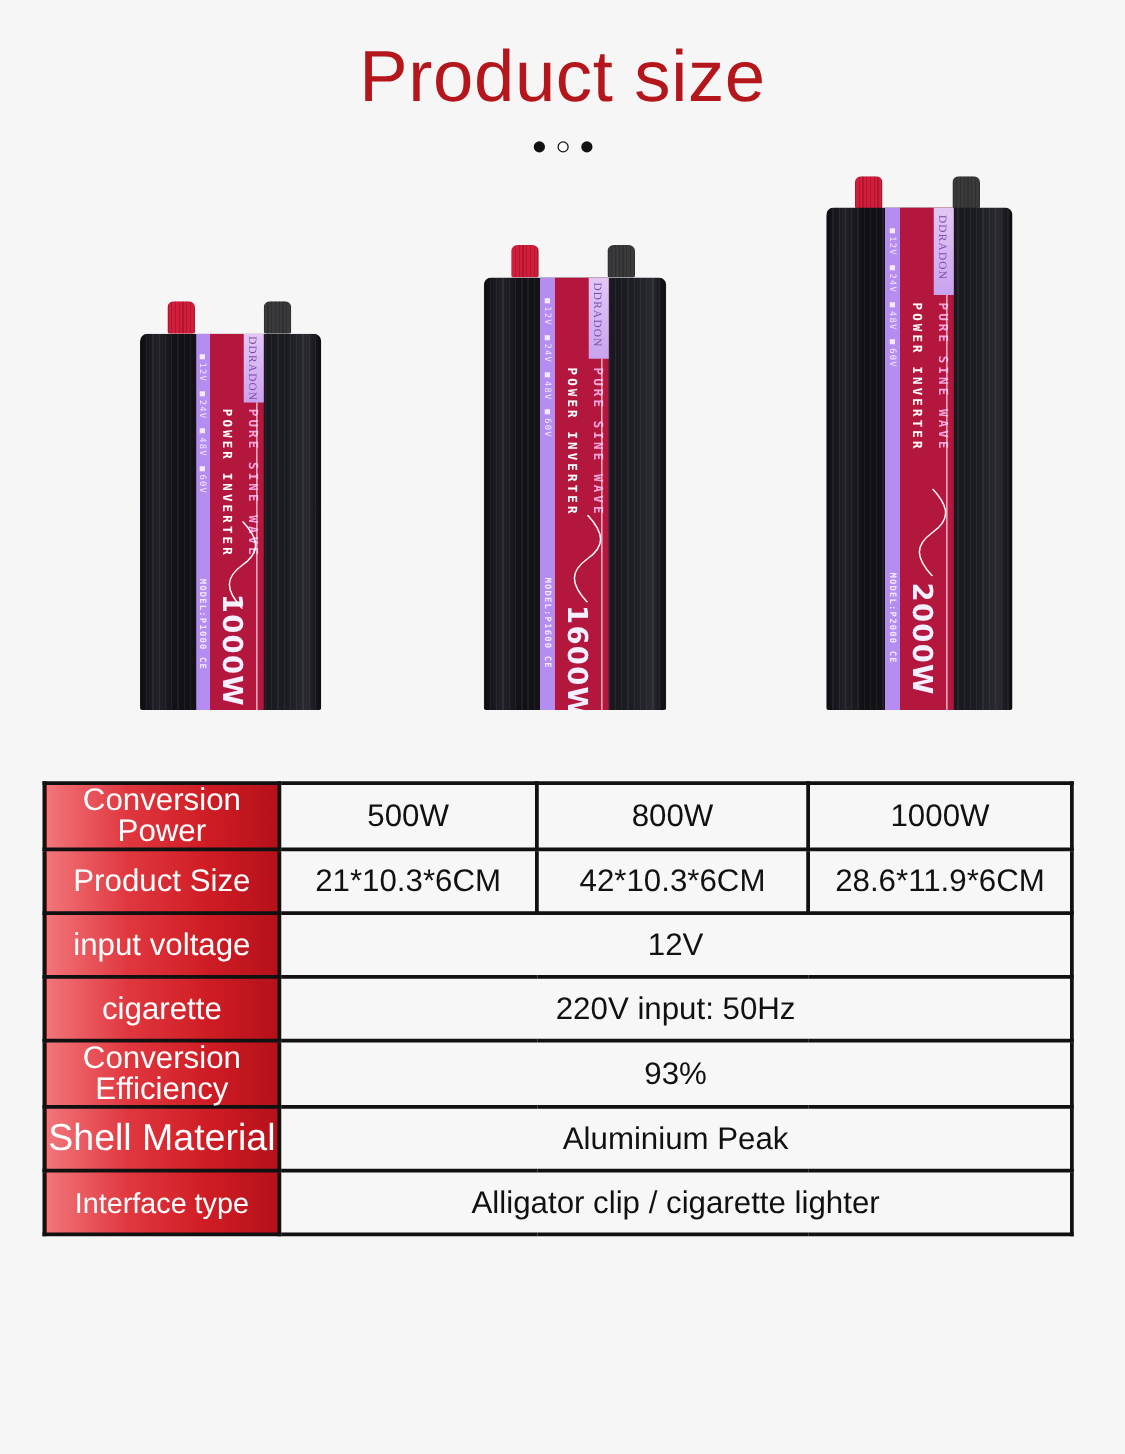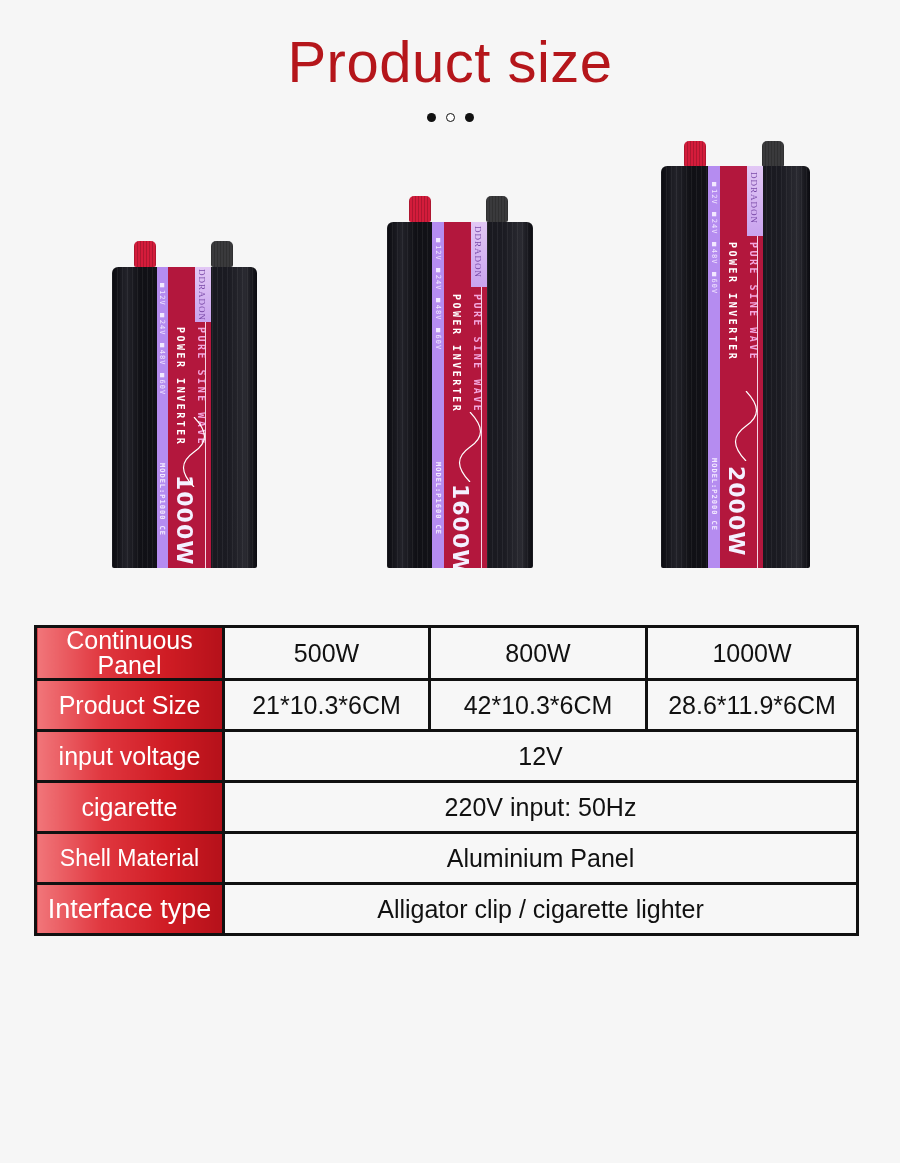--- a/index.html
+++ b/index.html
@@ -138,41 +138,48 @@
 
 <table class="spec-table">
   <colgroup>
     <col style="width:188px">
       <col style="width:206px">
       <col style="width:217px">
       <col style="width:211px">
   </colgroup>
   <tbody>
   <tr>
-    <td class="label small">Continuous Panel</td>
+    <td class="label small">Conversion Power</td>
     <td>500W</td>
     <td>800W</td>
     <td>1000W</td>
   </tr>
   <tr>
     <td class="label">Product Size</td>
     <td>21*10.3*6CM</td>
     <td>42*10.3*6CM</td>
     <td>28.6*11.9*6CM</td>
   </tr>
   <tr>
     <td class="label">input voltage</td>
     <td colspan="3">12V</td>
   </tr>
   <tr>
     <td class="label">cigarette</td>
     <td colspan="3">220V input: 50Hz</td>
   </tr>
   <tr>
-    <td class="label" style="font-size:23px;">Shell Material</td>
-    <td colspan="3">Aluminium Panel</td>
+    <td class="label xsmall">
+      <div>Conversion</div>
+      <div>Efficiency</div>
+    </td>
+    <td colspan="3">93%</td>
   </tr>
   <tr>
-    <td class="label" style="font-size:27px;">Interface type</td>
+    <td class="label" style="font-size:30px;">Shell Material</td>
+    <td colspan="3">Aluminium Peak</td>
+  </tr>
+  <tr>
+    <td class="label" style="font-size:23px;">Interface type</td>
     <td colspan="3">Alligator clip / cigarette lighter</td>
   </tr>
 </tbody>
   </table>
 
 </body></html>

